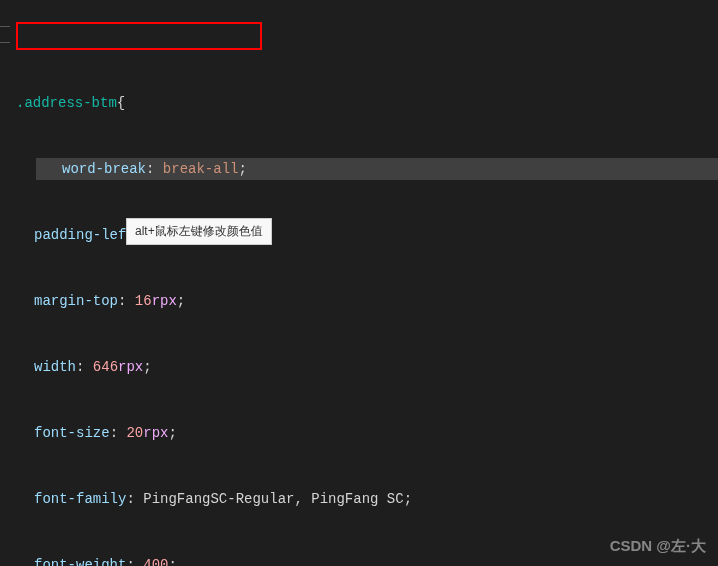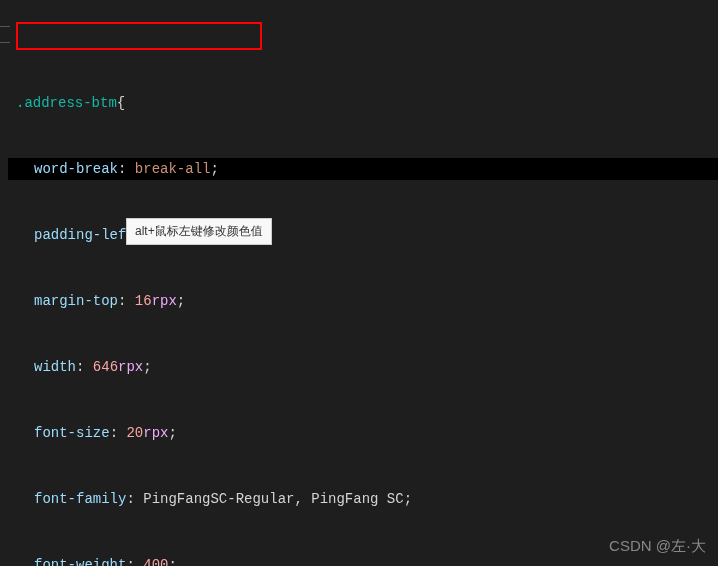--- a/index.html
+++ b/index.html
@@ -17,21 +17,22 @@
   .editor {
     padding: 4px 0 4px 8px;
     line-height: 22px;
     white-space: pre;
   }
   .line {
     position: relative;
     padding-left: 8px;
   }
   .highlighted-line {
-    background: #000000;
+    background: #404040;
+    margin-left: 28px;
   }
   .red-box {
     position: absolute;
     left: 16px;
     top: 22px;
     width: 242px;
     height: 24px;
     border: 2.5px solid #ff0000;
     pointer-events: none;
     z-index: 5;
@@ -59,20 +60,21 @@
     text-align: right;
   }
   .watermark {
     position: absolute;
     right: 12px;
     bottom: 10px;
     color: rgba(220,220,220,0.55);
     font-family: "Microsoft YaHei", sans-serif;
     font-size: 15px;
     z-index: 20;
+    font-weight: bold;
   }
   .indent1 { padding-left: 26px; }
   .gutter-mark {
     position: absolute;
     left: 0px;
     top: 26px;
     width: 10px;
     height: 15px;
     border-top: 1px solid #555;
     border-bottom: 1px solid #555;

